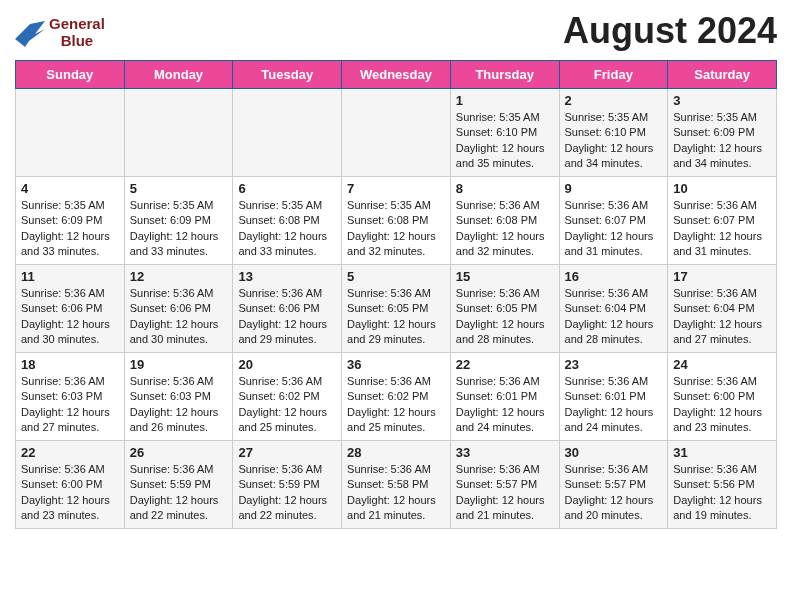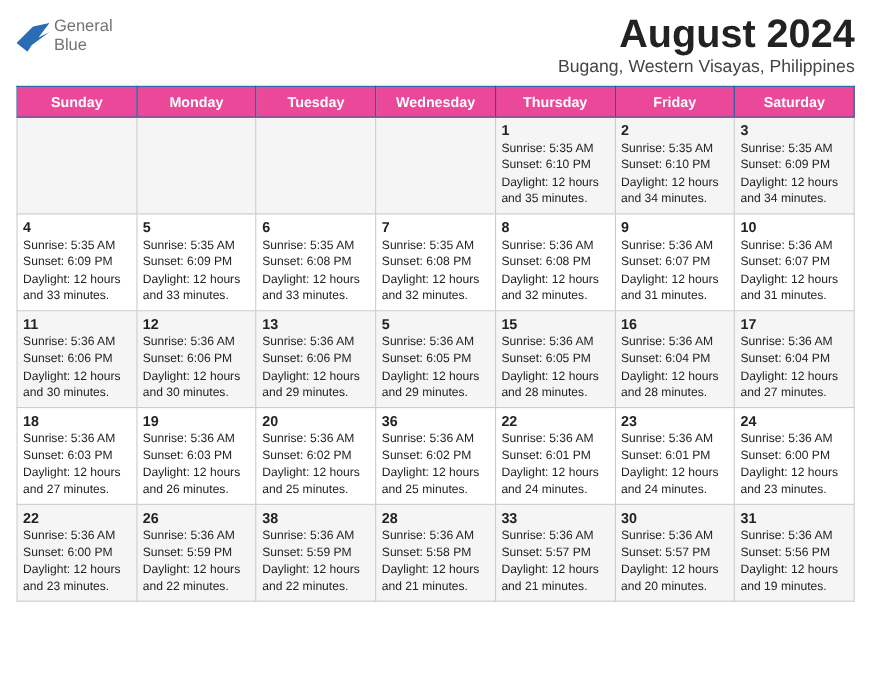--- a/index.html
+++ b/index.html
@@ -17,23 +17,24 @@
       margin-bottom: 8px;
     }
     .logo {
       display: flex;
       align-items: center;
       gap: 4px;
       margin-top: 6px;
     }
     .logo-text {
       font-size: 18px;
-      font-weight: normal;
-      color: #737373;
+      font-weight: bold;
+      color: #7f1d1d;
       line-height: 1.1;
+      text-align: center;
     }
     .logo-bird {
       width: 30px;
       height: 28px;
     }
     .title-block {
       text-align: right;
     }
     .main-title {
       font-size: 36px;
@@ -89,21 +90,20 @@
     <svg class="logo-bird" viewBox="0 0 30 28" xmlns="http://www.w3.org/2000/svg">
       <polygon points="0,20 15,5 30,2 20,15 30,10 14,22 10,28" fill="#2a6db5"></polygon>
     </svg>
     <div>
       <div class="logo-text" style="font-size:15px;">General</div>
       <div class="logo-text" style="font-size:15px;">Blue</div>
     </div>
   </div>
   <div class="title-block">
     <div class="main-title">August 2024</div>
-    <div class="subtitle">Bugang, Western Visayas, Philippines</div>
   </div>
 </div>
 
 <table>
   <thead>
     <tr>
     <th>Sunday</th>
         <th>Monday</th>
         <th>Tuesday</th>
         <th>Wednesday</th>
@@ -302,21 +302,21 @@
 and 23 minutes.</div>
         </td>
         <td>
           <span class="day-num">26</span>
           <div class="day-info" style="white-space: pre-line;">Sunrise: 5:36 AM
 Sunset: 5:59 PM
 Daylight: 12 hours
 and 22 minutes.</div>
         </td>
         <td>
-          <span class="day-num">38</span>
+          <span class="day-num">27</span>
           <div class="day-info" style="white-space: pre-line;">Sunrise: 5:36 AM
 Sunset: 5:59 PM
 Daylight: 12 hours
 and 22 minutes.</div>
         </td>
         <td>
           <span class="day-num">28</span>
           <div class="day-info" style="white-space: pre-line;">Sunrise: 5:36 AM
 Sunset: 5:58 PM
 Daylight: 12 hours

